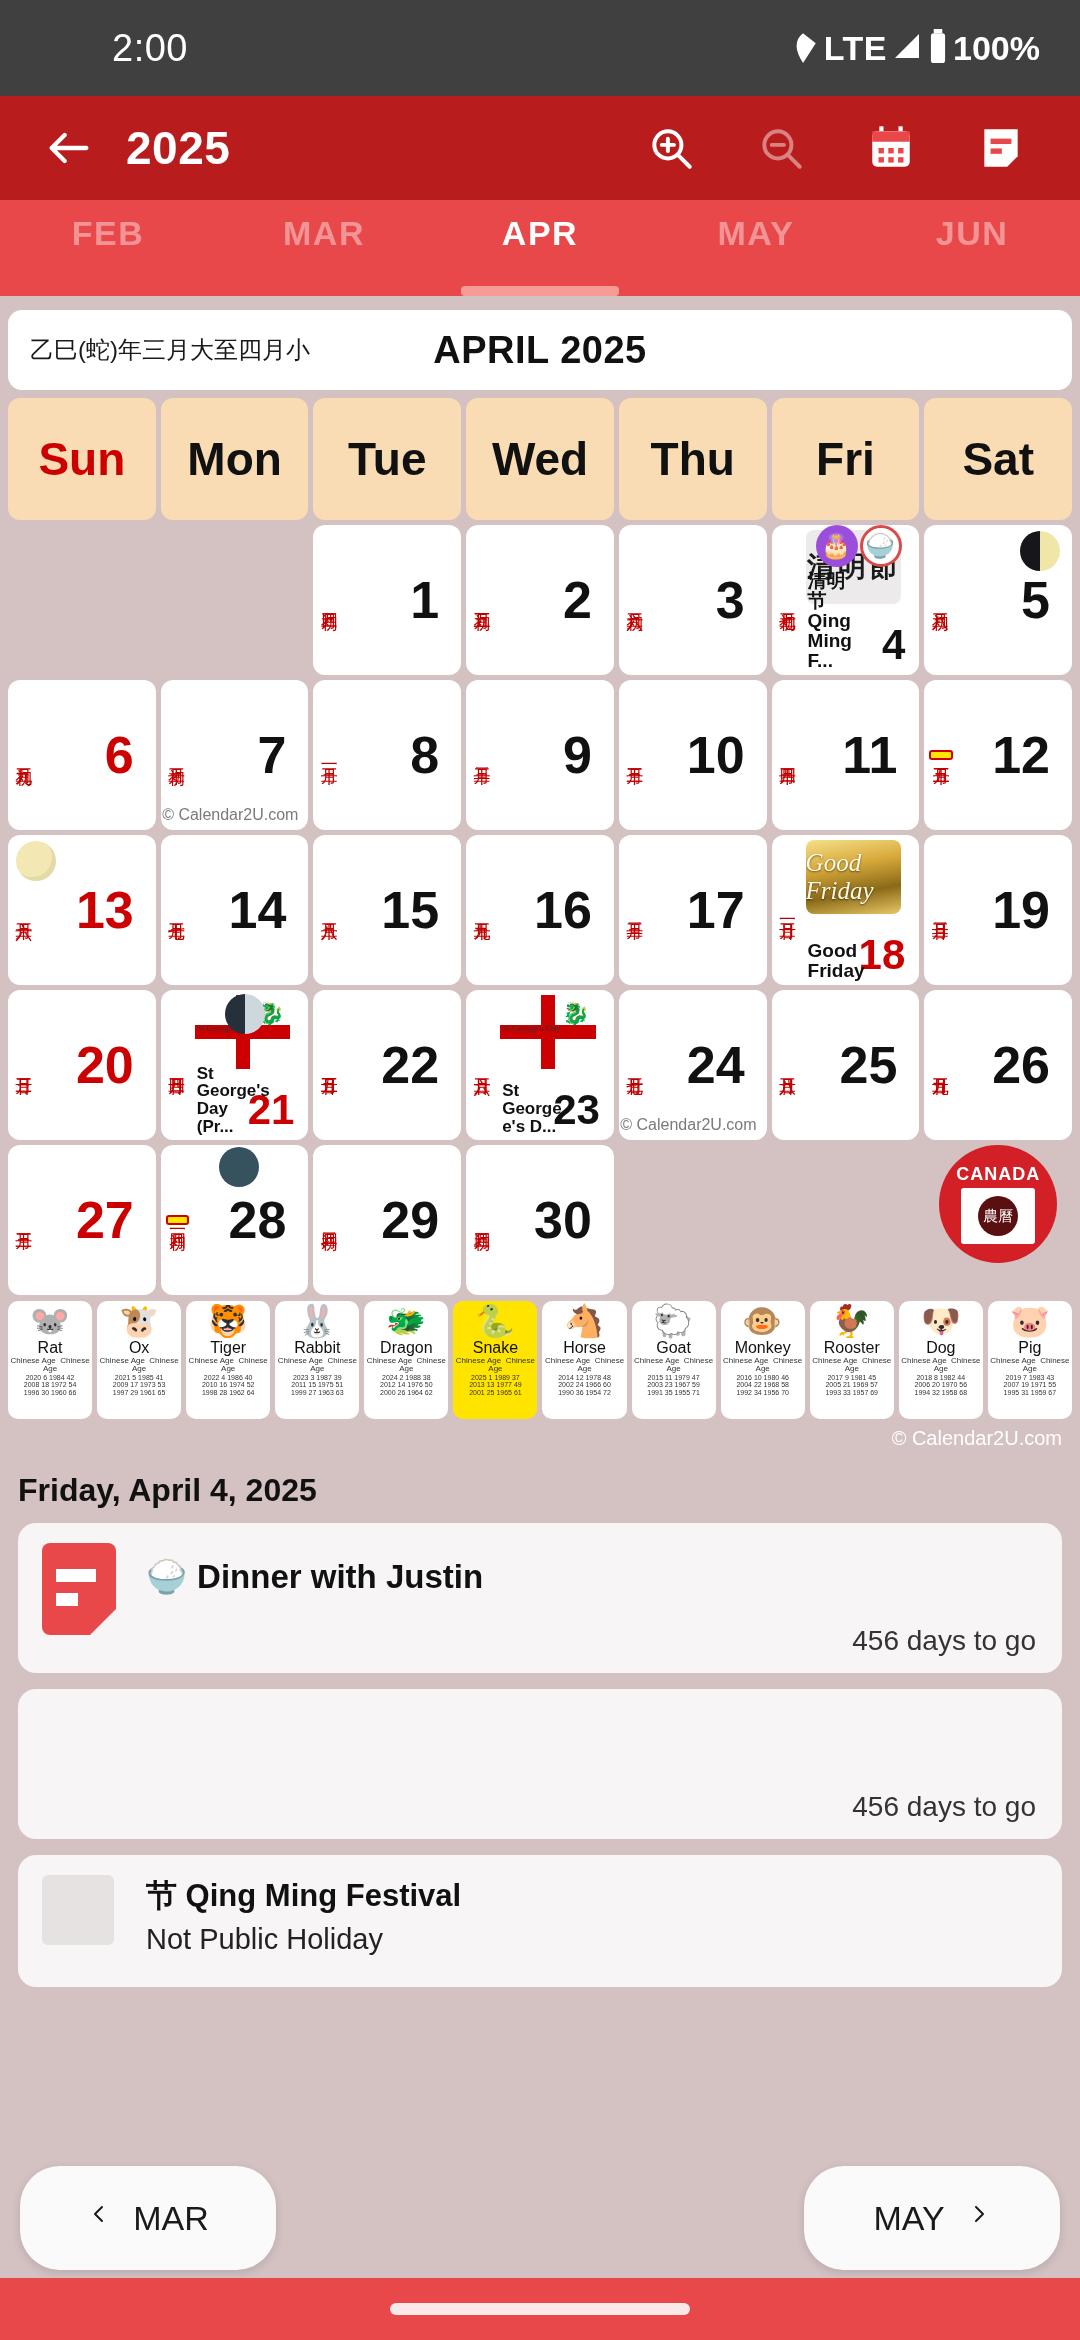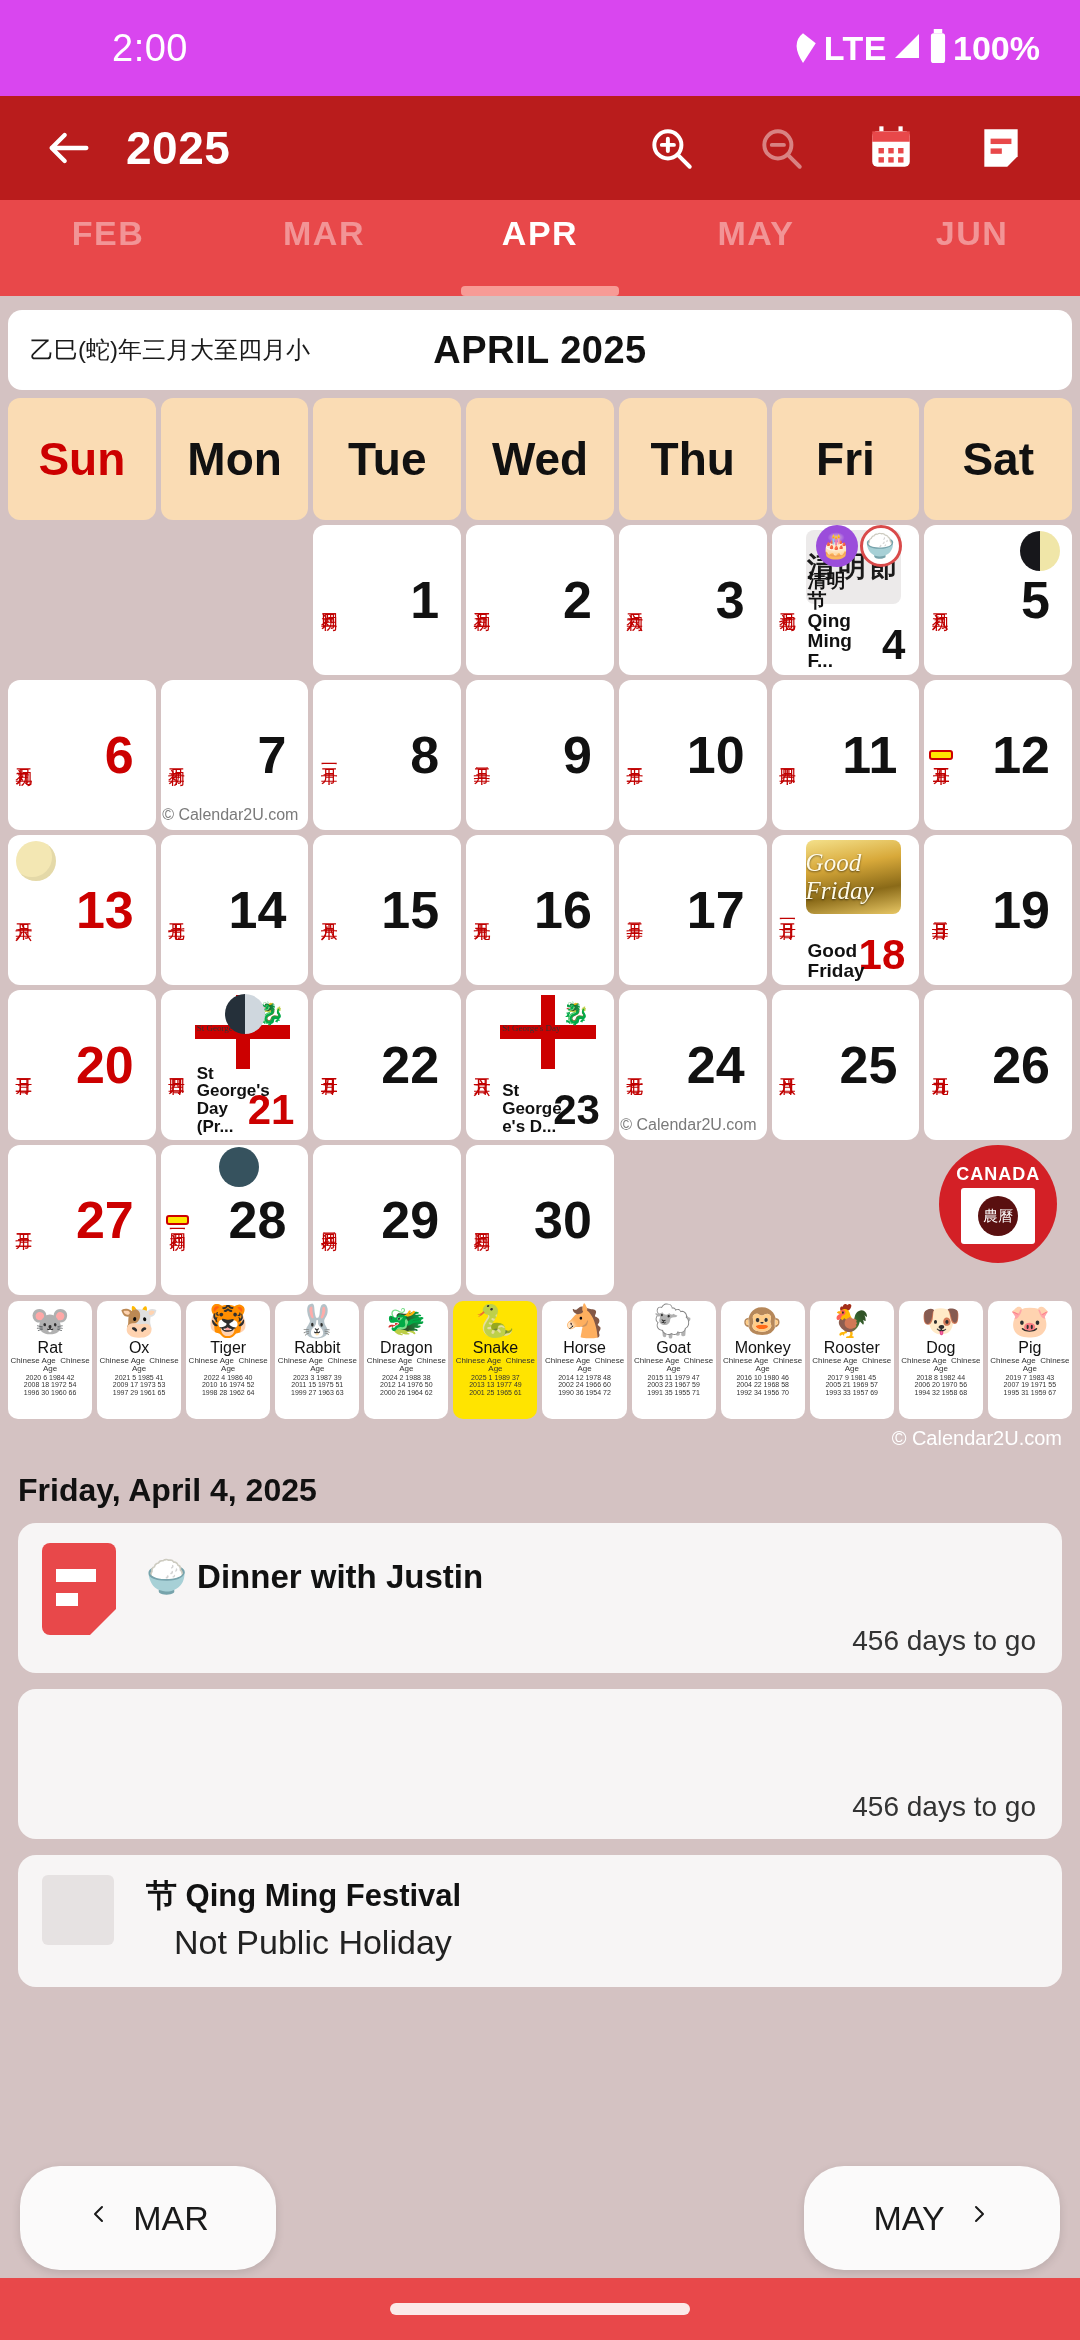--- a/index.html
+++ b/index.html
@@ -5,21 +5,21 @@
   * { box-sizing: border-box; margin: 0; padding: 0; }
   html, body {
     width: 1080px; height: 2340px;
     font-family: "Liberation Sans", sans-serif;
     background: #d4c2c2;
     overflow: hidden;
   }
 
   
   .statusbar {
-    height: 96px; background: #d946ef;
+    height: 96px; background: #404040;
     display: flex; align-items: center;
     padding: 0 40px; color: #fff;
   }
   .status-time { font-size: 38px; font-weight: 500; margin-left: 72px; letter-spacing: .5px; }
   .status-right { margin-left: auto; display: flex; align-items: center; gap: 4px; }
   .status-right .lte { font-size: 34px; font-weight: 600; letter-spacing: .5px; }
   .status-right .pct { font-size: 34px; font-weight: 700; }
   .ic { display: inline-block; }
 
   
@@ -231,21 +231,21 @@
     background: #9b4ddb; border-radius: 50% 50% 50% 50% / 60% 60% 40% 40%;
   }
   .ev-title { font-size: 33px; font-weight: 700; color: #111; display: flex; align-items: center; gap: 10px; padding-top: 14px; }
   .ev-sub { font-size: 30px; color: #222; margin-top: 4px; }
   .ev-countdown {
     position: absolute; right: 26px; bottom: 16px;
     font-size: 28px; color: #333;
   }
   .ev-card.partial { min-height: 120px; }
   .ev-hol-title { font-size: 31px; font-weight: 700; color: #111; }
-  .ev-hol-sub { font-size: 34px; color: #222; margin-top: 6px; margin-left: 28px; }
+  .ev-hol-sub { font-size: 29px; color: #222; margin-top: 6px; }
 
   
   .navpills {
     position: absolute; left: 0; right: 0; bottom: 70px;
     display: flex; justify-content: space-between; padding: 0 20px;
     pointer-events: none;
   }
   .pill {
     background: #fbfafa; border-radius: 40px; height: 104px; min-width: 256px;
     display: flex; align-items: center; justify-content: center; gap: 22px;

